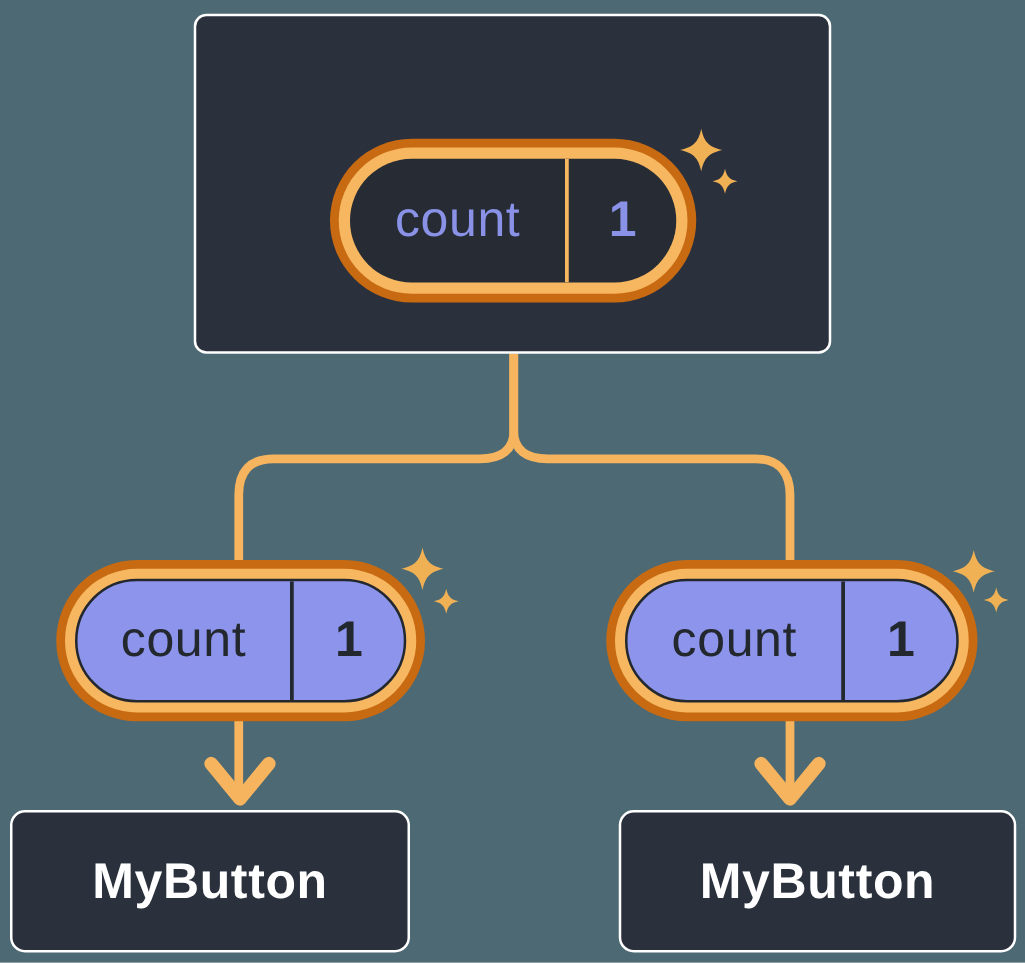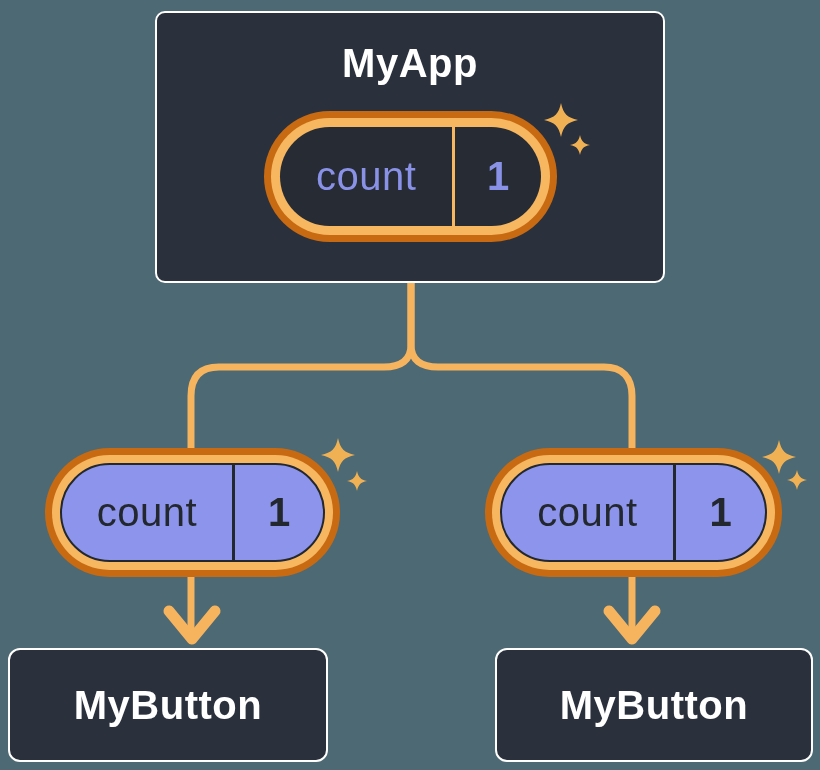--- a/index.html
+++ b/index.html
@@ -126,21 +126,20 @@
 <div id="canvas">
 
   <svg id="connector-layer" class="layer" viewBox="0 0 820 770">
     <path class="line" d="M 411 283 L 411 345 C 411 360 401 367 384 367 L 219 367 C 200 367 191 377 191 396 L 191 640"></path>
     <path class="line" d="M 411 283 L 411 345 C 411 360 421 367 438 367 L 604 367 C 622 367 632 377 632 396 L 632 640"></path>
     <path class="arrowhead" d="M 169 611 L 192 639 L 215 611"></path>
     <path class="arrowhead" d="M 609 611 L 632 639 L 655 611"></path>
   </svg>
 
   <div class="node root-node">
-    <div class="node-title">MyApp</div>
 
     <div class="pill" id="state-pill-myapp">
       <div class="pill-ring">
         <div class="pill-body dark-body">
           <div class="cell label">count</div>
           <div class="divider light"></div>
           <div class="cell value">1</div>
         </div>
       </div>
     </div>

